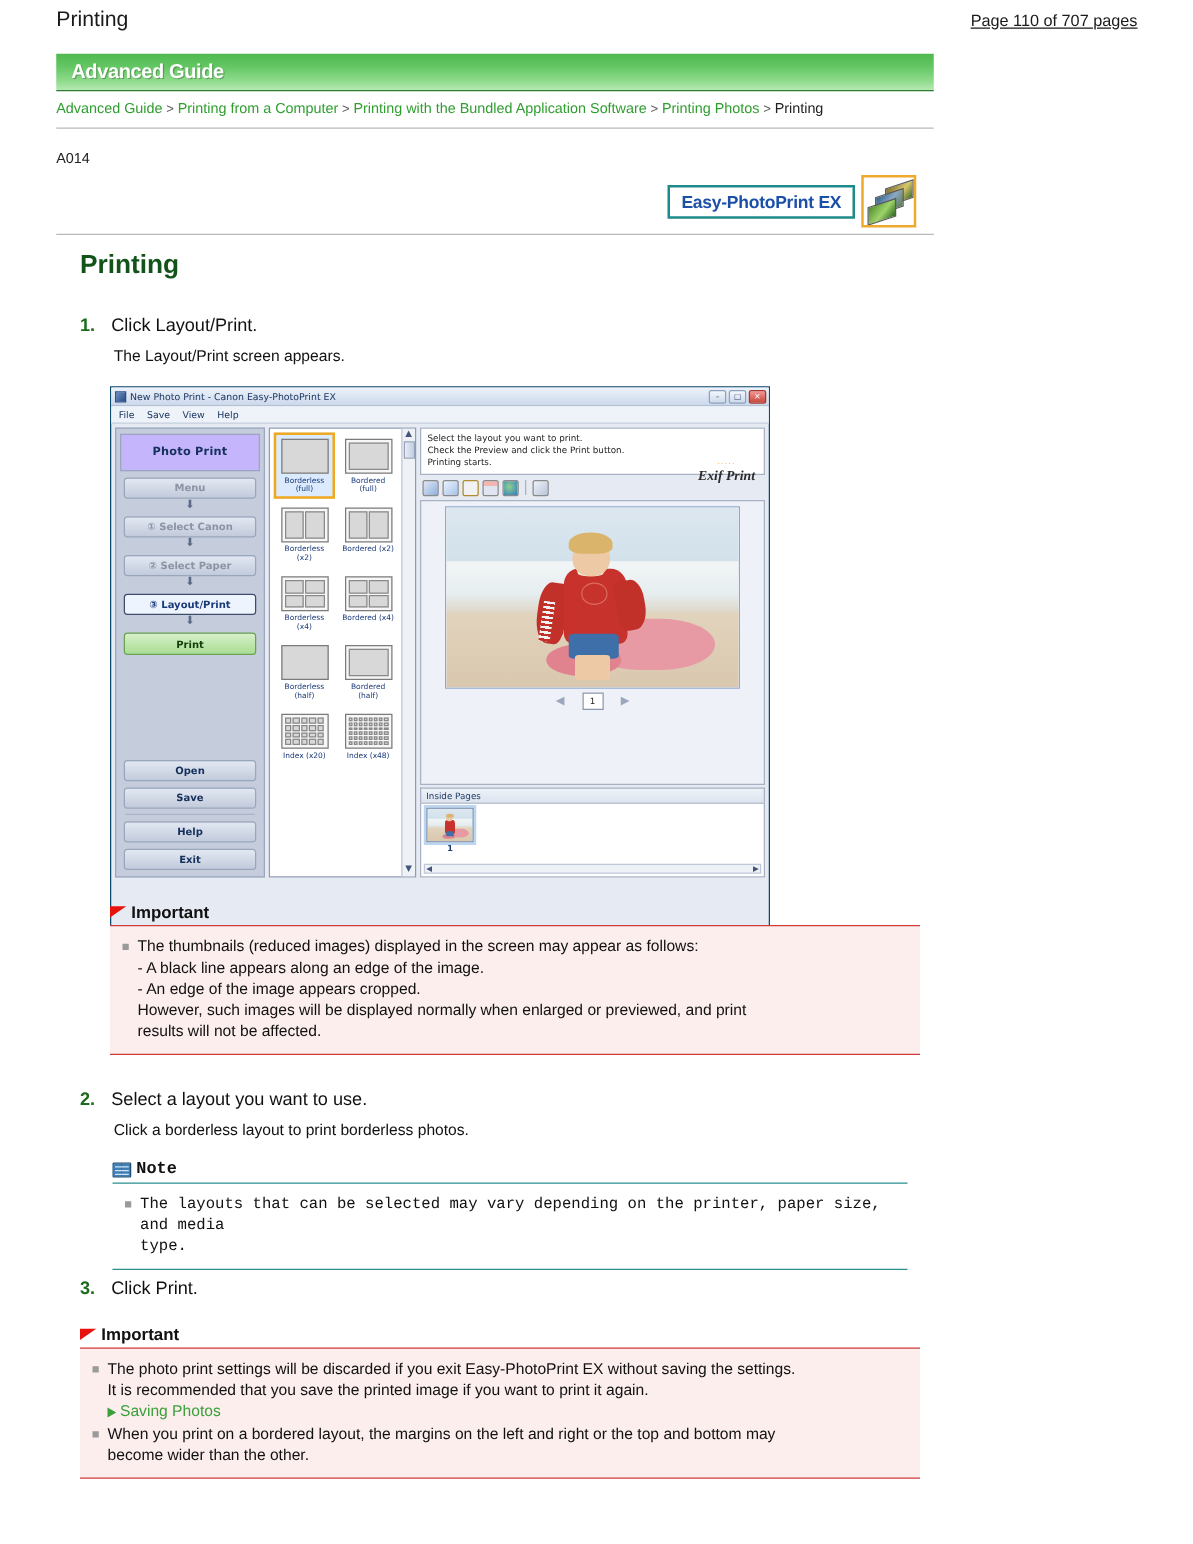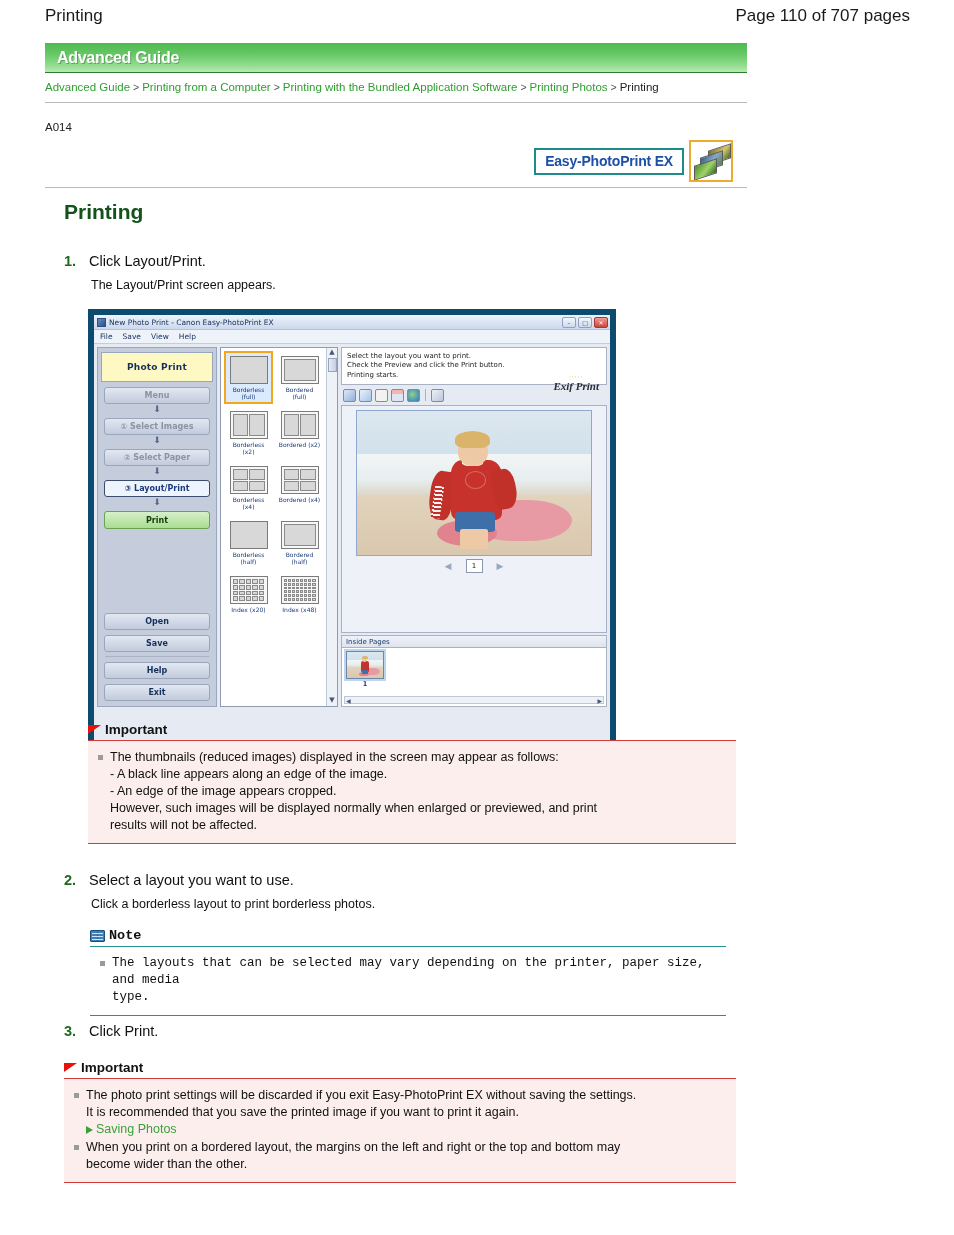--- a/index.html
+++ b/index.html
@@ -14,21 +14,21 @@
     overflow: hidden;
   }
 
   
   .page-header {
     position: absolute; left:0; top:0; width:954px; height:32px;
     display:flex; align-items:center; justify-content:space-between;
     padding: 0 44px 0 45px;
   }
   .page-header .ph-left { font-size:17px; color:#1a1a1a; }
-  .page-header .ph-right { font-size:17px; color:#1a1a1a; }
+  .page-header .ph-right { font-size:13px; color:#1a1a1a;text-decoration:underline; }
 
   
   .guide-wrap { position:absolute; left:45px; top:43px; width:702px; }
   .guide-band {
     height:30px; width:100%;
     background: linear-gradient(to bottom, #4eb94e 0%, #63c663 35%, #8fdb8c 75%, #b6eab1 100%);
     border-bottom:1px solid #2e7d2e;
     display:flex; align-items:center;
     padding-left:12px;
   }
@@ -103,21 +103,21 @@
   }
 
   #step1 { left:64px; top:253px; width:700px; }
   #step2 { left:64px; top:872px; width:700px; }
   #step3 { left:64px; top:1023px; width:700px; }
 
   
   .appshot {
     position:absolute; left:88px; top:309px;
     width:528px; height:515px;
-    border:6px solid #0c4a6e;
+    border:1px solid #0c4a6e;
     background:#e6eaf2;
     font-family: "DejaVu Sans", sans-serif;
   }
   .app-titlebar {
     height:15px;
     background: linear-gradient(to bottom,#eef3fb,#dbe4f2 55%,#ccd8ec);
     border-bottom:1px solid #b4c0d4;
     display:flex; align-items:center; padding:0 2px 0 3px;
   }
   .app-title-icon {
@@ -142,21 +142,21 @@
   .app-menubar span { font-size:7.5px; color:#16305c; }
 
   .app-body { display:flex; height:366px; padding:3px; gap:3px; }
 
   
   .app-sidebar {
     width:120px; background:#c5cddc; border:1px solid #9aa6bc;
     display:flex; flex-direction:column; align-items:center; padding-top:4px;
   }
   .photo-print-hdr {
-    width:112px; height:30px; background:#fef9c3; border:1px solid #9aa6bc;
+    width:112px; height:30px; background:#c4b5fd; border:1px solid #9aa6bc;
     display:flex; align-items:center; justify-content:center;
     font-size:9px; font-weight:bold; color:#16305c; letter-spacing:0.2px;
   }
   .side-btn {
     width:106px; height:17px; margin-top:5px;
     border:1px solid #9aa6bc; border-radius:3px;
     background:linear-gradient(to bottom,#e2e8f2,#c2cbdc);
     display:flex; align-items:center; justify-content:center;
     font-size:8px; font-weight:bold; color:#8c93a3; white-space:nowrap;
   }
@@ -433,21 +433,21 @@
       <span>Help</span>
     </div>
 
   <div class="app-body">
 
     <div class="app-sidebar">
       <div class="photo-print-hdr">Photo Print</div>
       <div id="sidebar-steps" style="display:flex;flex-direction:column;align-items:center;">
           <div class="side-btn">Menu</div>
           <div class="arrow-d">⬇</div>
-          <div class="side-btn">①  Select Images</div>
+          <div class="side-btn">①  Select Canon</div>
           <div class="arrow-d">⬇</div>
           <div class="side-btn">②  Select Paper</div>
           <div class="arrow-d">⬇</div>
           <div class="side-btn active">③  Layout/Print</div>
         </div>
       <div class="arrow-d">⬇</div>
       <div class="side-btn print-btn">Print</div>
       <div class="side-spacer"></div>
       <div class="side-btn plain">Open</div>
       <div class="side-btn plain">Save</div>

